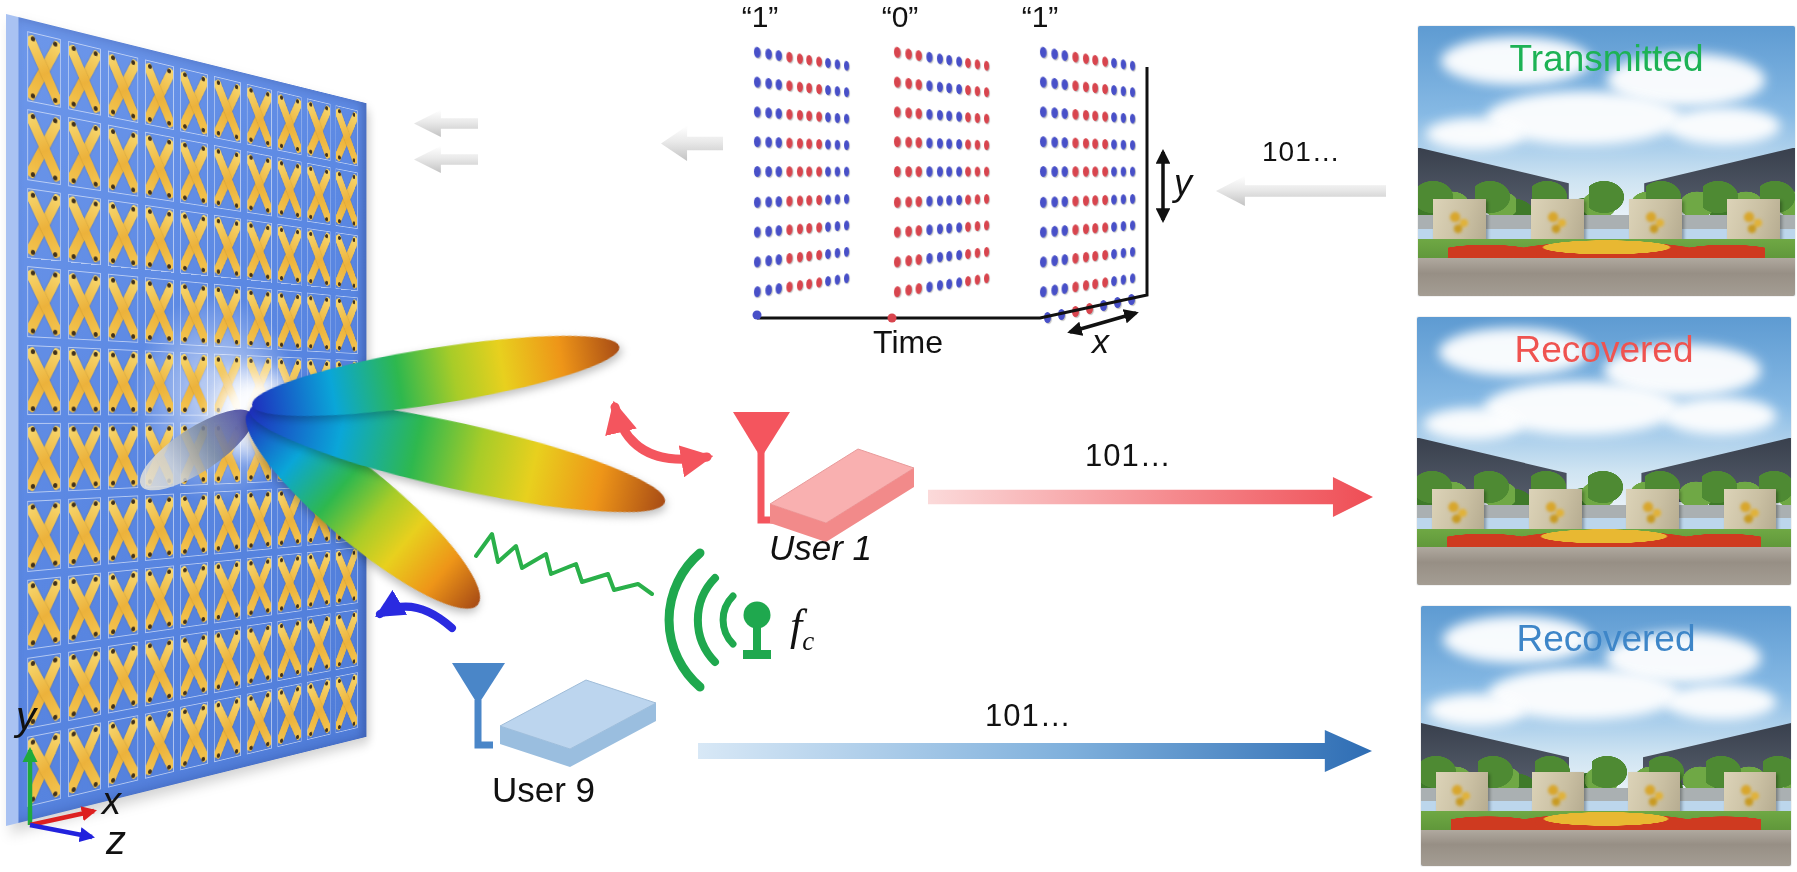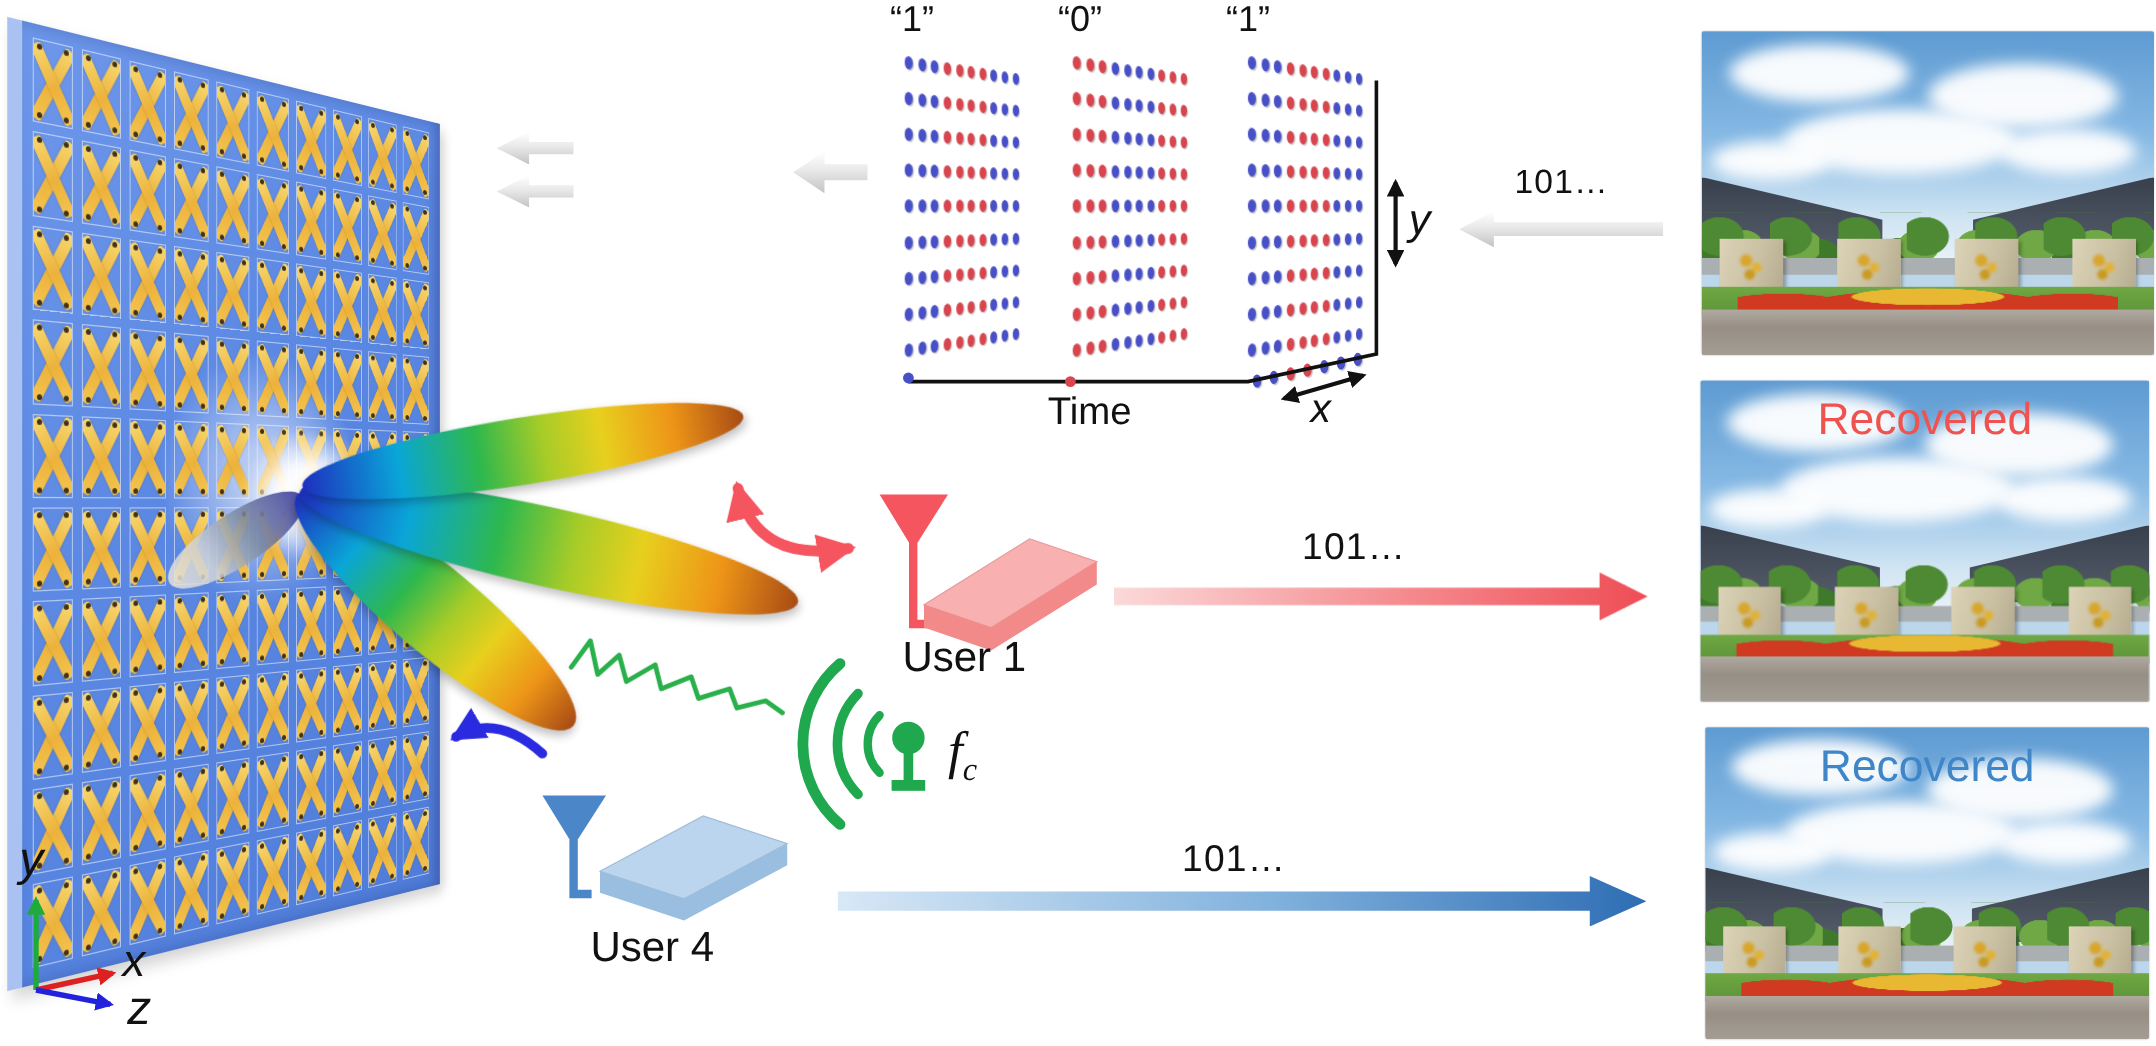--- a/index.html
+++ b/index.html
@@ -1267,31 +1267,31 @@
   <div class="lbl fc" style="left:790px;top:600px;">
     <span>f</span><sub>c</sub>
   </div>
 
   <svg width="230" height="165" style="left:700px;top:392px;">
     <polygon points="33,20 90,20 61,66" fill="#f4555e"></polygon>
     <path d="M61,60 L61,128 L76,128" fill="none" stroke="#f4555e" stroke-width="7"></path>
     <polygon points="70,112 158,57 214,76 126,131" fill="#f9b0b0" stroke="#e89a9a" stroke-width="1"></polygon>
     <polygon points="70,112 126,131 214,76 214,95 126,150 70,131" fill="#f28a8a"></polygon>
   </svg>
-  <div class="lbl userlbl" style="left:752px;top:528px;">User 1</div>
+  <div class="lbl userlbl" style="left:769px;top:528px;font-style:italic;">User 1</div>
   <div class="lbl stream" style="left:1085px;top:438px;">101…</div>
   <div class="rarrow"></div>
 
   <svg width="240" height="135" style="left:430px;top:650px;">
     <polygon points="22,13 75,13 48,55" fill="#4a86c8"></polygon>
     <path d="M48,50 L48,95 L63,95" fill="none" stroke="#4a86c8" stroke-width="7"></path>
     <polygon points="70,76 156,30 226,53 140,99" fill="#bcd5ee" stroke="#9fbcd8" stroke-width="1"></polygon>
     <polygon points="70,76 140,99 226,53 226,71 140,117 70,94" fill="#9abedf"></polygon>
   </svg>
-  <div class="lbl userlbl" style="left:492px;top:770px;">User 4</div>
+  <div class="lbl userlbl" style="left:492px;top:770px;">User 9</div>
   <div class="lbl stream" style="left:985px;top:698px;">101…</div>
   <div class="barrow"></div>
 
   <svg width="140" height="180" style="left:10px;top:690px;">
     <defs>
       <marker id="mg" viewBox="0 0 10 10" refX="8" refY="5" markerWidth="3.4" markerHeight="3.4" orient="auto">
           <path d="M0,0 L10,5 L0,10 z" fill="#1faa3c"></path>
         </marker>
       <marker id="mr" viewBox="0 0 10 10" refX="8" refY="5" markerWidth="3.4" markerHeight="3.4" orient="auto">
           <path d="M0,0 L10,5 L0,10 z" fill="#dd2020"></path>
@@ -1327,20 +1327,21 @@
       </span>
       <span class="mono" style="left:56%;">
         <span class="mark"></span>
       </span>
       <span class="mono" style="left:82%;">
         <span class="mark"></span>
       </span>
       <div class="lawn"></div>
       <div class="flowers"></div>
       <div class="road"></div>
+      <div class="photo-label" style="color: rgb(29, 178, 85);">Transmitted</div>
     </div>
   <div class="photo" id="photo-1" style="left:1417px;top:317px;width:374px;height:268px;">
       <div class="sky"></div>
       <span class="cloud" style="left:6%;top:4%;width:40%;height:18%;"></span>
       <span class="cloud" style="left:50%;top:10%;width:42%;height:20%;"></span>
       <span class="cloud" style="left:18%;top:24%;width:52%;height:20%;"></span>
       <span class="cloud" style="left:66%;top:30%;width:30%;height:14%;"></span>
       <span class="cloud" style="left:2%;top:34%;width:26%;height:12%;"></span>
       <div class="bldg l"></div>
       <div class="bldg r"></div>

